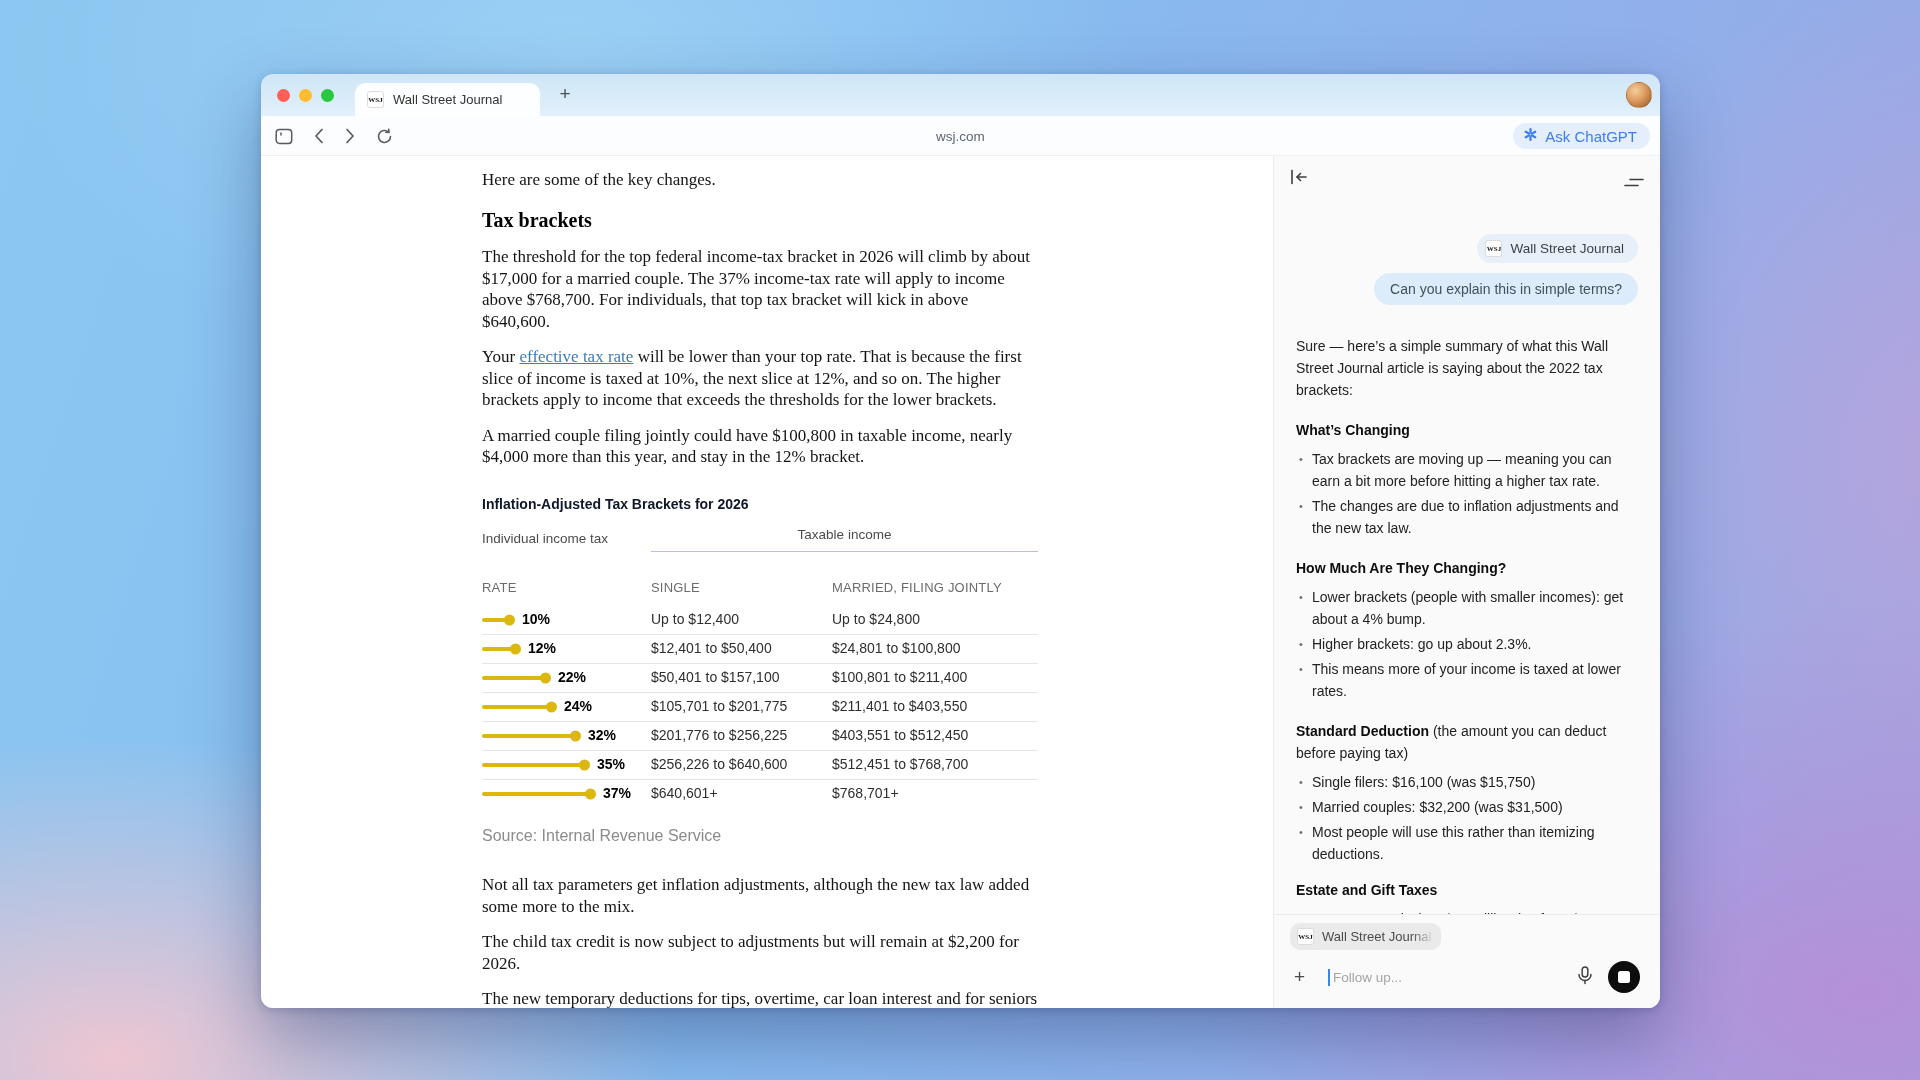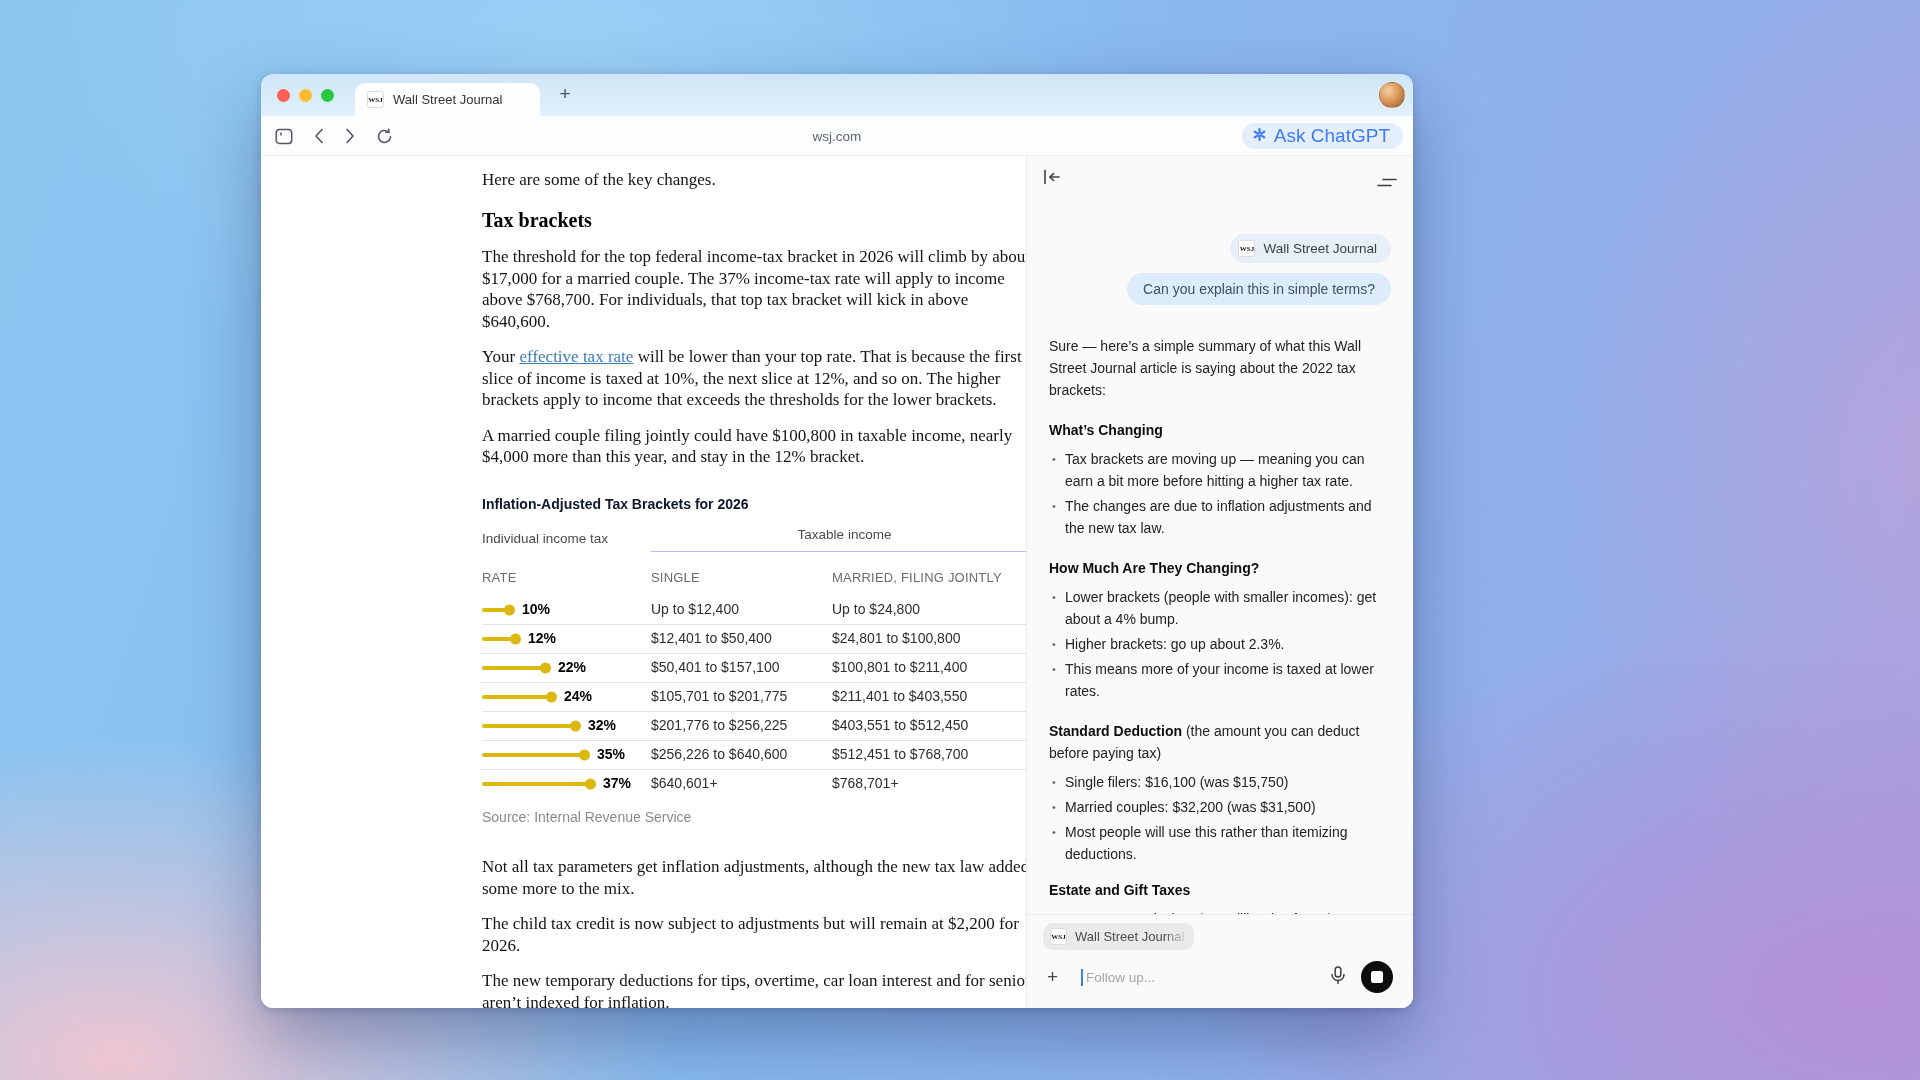--- a/index.html
+++ b/index.html
@@ -6,21 +6,21 @@
   html,body { width:1920px; height:1080px; overflow:hidden; font-family:"Liberation Sans", sans-serif; }
   body {
     background:
       radial-gradient(900px 520px at 6% 98%, rgba(243,198,208,.95) 0%, rgba(243,198,208,0) 62%),
       radial-gradient(1100px 650px at 97% 92%, rgba(186,140,214,.85) 0%, rgba(186,140,214,0) 60%),
       radial-gradient(700px 900px at 101% 42%, rgba(205,160,215,.55) 0%, rgba(205,160,215,0) 55%),
       radial-gradient(800px 500px at 30% 5%, rgba(160,212,246,.8) 0%, rgba(160,212,246,0) 70%),
       linear-gradient(108deg, #8cc7f1 0%, #85bdf0 40%, #8fb2ec 68%, #9aa5e2 100%);
   }
   .window {
-    position:absolute; left:261px; top:74px; width:1152px; height:934px;
+    position:absolute; left:261px; top:74px; width:1399px; height:934px;
     border-radius:12px; overflow:hidden;
     box-shadow:0 30px 70px rgba(20,30,80,.35), 0 2px 10px rgba(20,30,80,.2);
     display:flex; flex-direction:column;
   }
   
   .tabstrip { height:42px; background:linear-gradient(#cfe6f7, #e2f0fb); position:relative; flex:0 0 auto; }
   .lights { position:absolute; left:16px; top:15px; display:flex; gap:9px; }
   .light { width:13px; height:13px; border-radius:50%; }
   .light.red{ background:#ff5f57; } .light.yellow{ background:#febc2e; } .light.green{ background:#28c840; }
   .tab {
@@ -35,46 +35,46 @@
     font-size:19px; line-height:22px; text-align:center; font-weight:400; }
   .avatar { position:absolute; right:8px; top:8px; width:26px; height:26px; border-radius:50%;
     background:radial-gradient(circle at 35% 32%, #f3cf9e 0%, #dd9a5e 45%, #a96a38 85%); border:1px solid rgba(0,0,0,.08); }
   
   .toolbar { height:40px; background:#fbfdfe; position:relative; flex:0 0 auto; border-bottom:1px solid rgba(0,0,0,.05); }
   .nav-icons { position:absolute; left:14px; top:0; height:40px; display:flex; align-items:center; gap:21px; color:#565b62; }
   .nav-icons svg { display:block; }
   .url { position:absolute; left:0; right:0; top:0; height:40px; display:flex; align-items:center; justify-content:center;
     font-size:13.5px; color:#5e6570; }
   .ask-btn { position:absolute; right:10px; top:7px; height:26px; padding:0 13px 0 10px; border-radius:13px;
-    background:#e4eefc; color:#3f7cf0; font-size:19px; display:flex; align-items:center; gap:7px; }
+    background:#e4eefc; color:#3f7cf0; font-size:15px; display:flex; align-items:center; gap:7px; }
   
   .content { flex:1; display:flex; min-height:0; }
   .article { flex:1; background:#fff; position:relative; overflow:hidden; }
   .col { width:556px; margin-left:221px; padding-top:13px; font-family:"Liberation Serif", serif;
     font-size:17px; line-height:21.5px; color:#141414; }
   .col p { margin:0 0 14px; }
   .h-serif { font-size:20px; font-weight:bold; margin:19px 0 15px; color:#000; }
   .link { color:#3d7bb5; text-decoration:underline; }
   
   .ttable { font-family:"Liberation Sans", sans-serif; margin:26px 0 28px; width:556px; }
   .ttitle { font-size:14px; font-weight:bold; color:#0f172a; margin-bottom:11px; }
   .tgrid { display:grid; grid-template-columns:169px 181px 1fr; align-items:center; }
-  .lblrow { margin-bottom:6px; }
+  .lblrow { margin-bottom:16px; }
   .lbl { font-size:13.5px; color:#4c4c4c; line-height:18px; }
   .lbl-span { grid-column:2 / 4; text-align:center; border-bottom:1px solid #c4b5fd; padding-bottom:7px; }
   .hdr { font-size:13px; color:#6b6b6b; padding:9px 0 7px; letter-spacing:.2px; }
   .trow { display:grid; grid-template-columns:169px 181px 1fr; align-items:center; height:29px; border-bottom:1px solid #e5e5e5; }
   .trow.last { border-bottom:none; }
   .tcell { font-size:14px; color:#2e2e2e; }
   .c1 { display:flex; align-items:center; }
   .bar { height:4px; border-radius:2px; position:relative; flex:0 0 auto; }
   .bar::after { content:''; position:absolute; right:-3px; top:50%; transform:translateY(-50%);
     width:11px; height:11px; border-radius:50%; background:inherit; }
   .rate { font-size:14px; font-weight:bold; color:#000; margin-left:10px; }
-  .src { font-size:14px; color:#8b8b8b; margin-top:8px; }
+  .src { font-size:16px; color:#8b8b8b; margin-top:16px; }
   
   .sidebar { width:387px; background:#fafafa; border-left:1px solid #ebebeb; position:relative; }
   .sb-head { position:absolute; top:0; left:0; right:0; height:42px; }
   .icon-collapse { position:absolute; left:16px; top:13px; color:#3c3f43; }
   .icon-lines { position:absolute; right:16px; top:17px; color:#3c3f43; }
   .chat { position:absolute; top:42px; bottom:94px; left:0; right:0; overflow:hidden; padding:0 22px; }
   .chip-row { display:flex; justify-content:flex-end; margin-top:36px; }
   .ctx-chip { display:inline-flex; align-items:center; gap:8px; background:#e7f0f9; border-radius:16px;
     padding:6px 14px 6px 8px; font-size:13.5px; color:#3a3f44; }
   .bubble-row { display:flex; justify-content:flex-end; margin-top:10px; }

